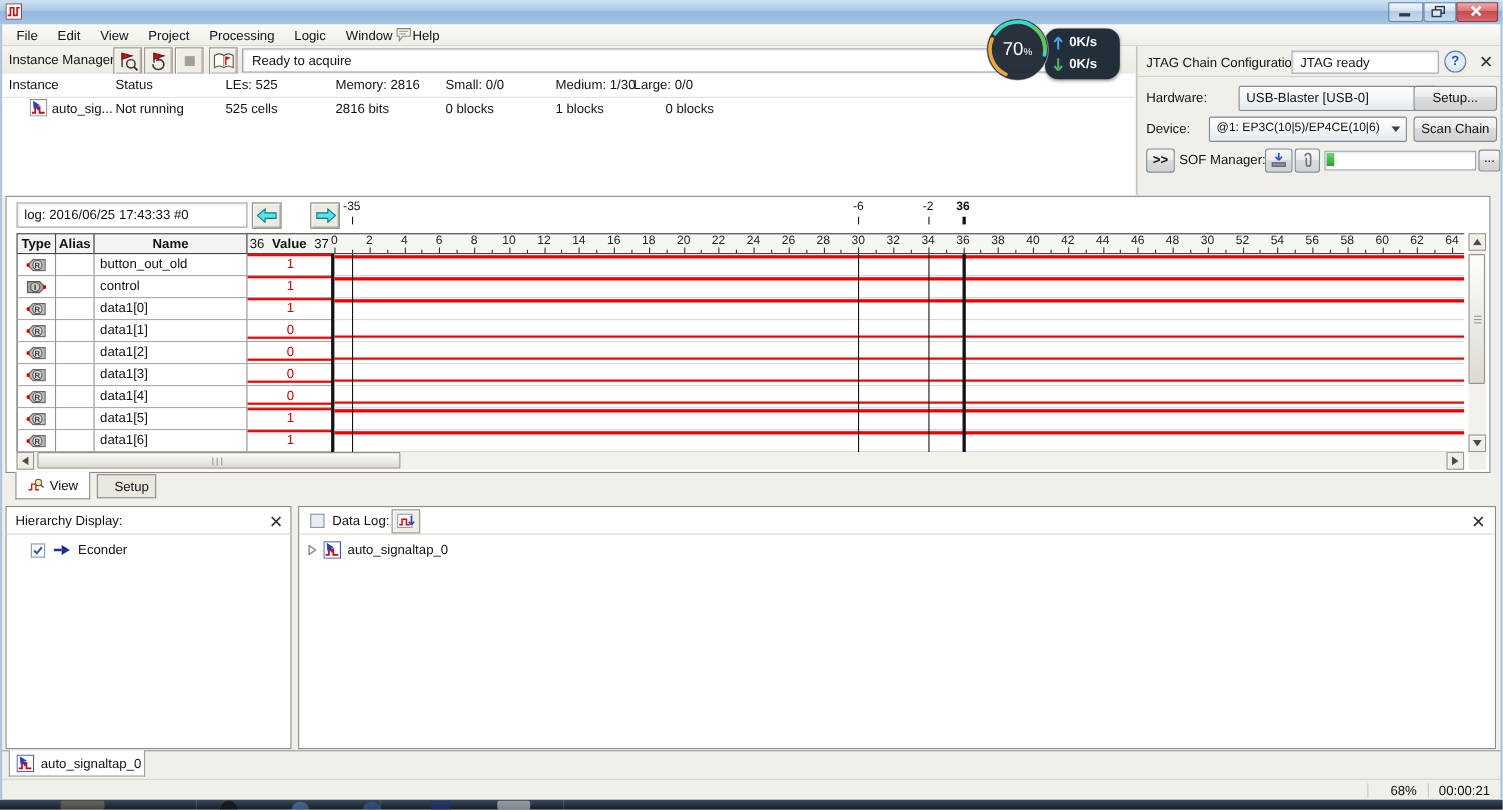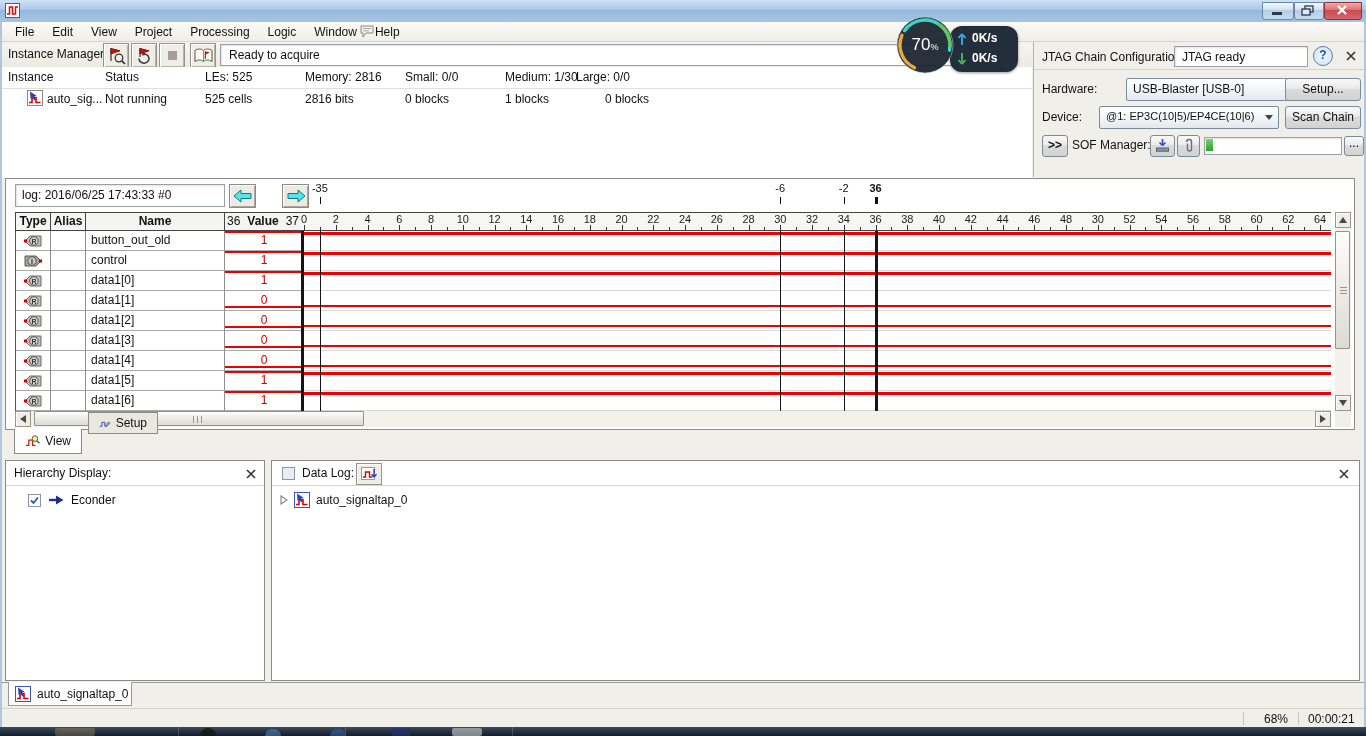--- a/index.html
+++ b/index.html
@@ -554,21 +554,21 @@
 </div>
 
 <div class="abs tab active" style="left:14px;top:429px;width:68px;height:25px;z-index:2;">
   <svg width="16" height="14" viewBox="0 0 16 14">
       <path d="M1,11.5 h3 v-5.5 h4 v5.5 h3" stroke="#cc2200" stroke-width="1.3" fill="none"></path>
       <circle cx="10.5" cy="4.5" r="3" fill="#f4e89a" stroke="#555"></circle>
       <line x1="12.7" y1="6.7" x2="15.3" y2="9.3" stroke="#555" stroke-width="1.4"></line>
     </svg>
   <span>View</span>
 </div>
-<div class="abs tab inactive" style="left:88px;top:412px;width:70px;height:22px;">
+<div class="abs tab inactive" style="left:88px;top:431px;width:54px;height:22px;">
   <svg width="16" height="14" viewBox="0 0 16 14">
       <path d="M1,11.5 h3 v-5.5 h4 v5.5 h3" stroke="#3344bb" stroke-width="1.3" fill="none"></path>
       <path d="M9,9.5 l4.2,-4.2 2,2 -4.2,4.2 z" fill="#9aa2b8" stroke="#555" stroke-width="0.8"></path>
     </svg>
   <span>Setup</span>
 </div>
 
 <div class="abs panel" style="left:5px;top:460px;width:260px;height:221px;">
   <div class="phead">
     <span class="abs nowrap" style="left:8px;top:5px;">Hierarchy Display:</span>

